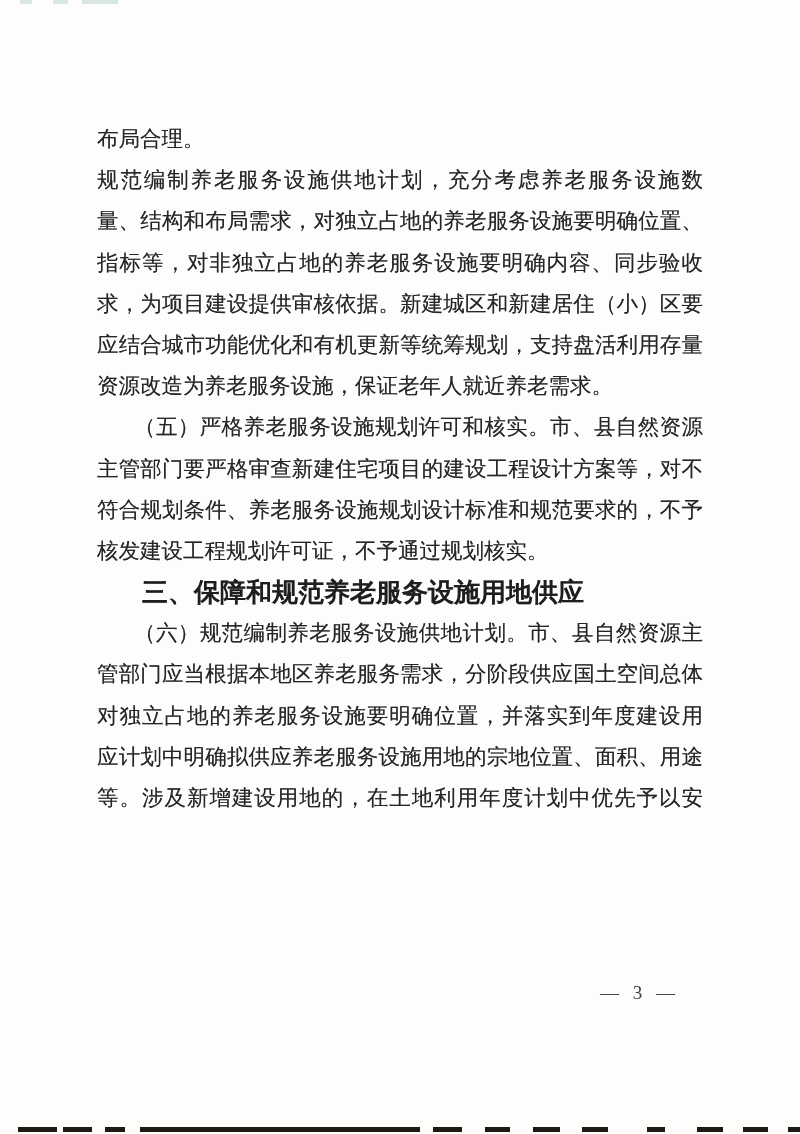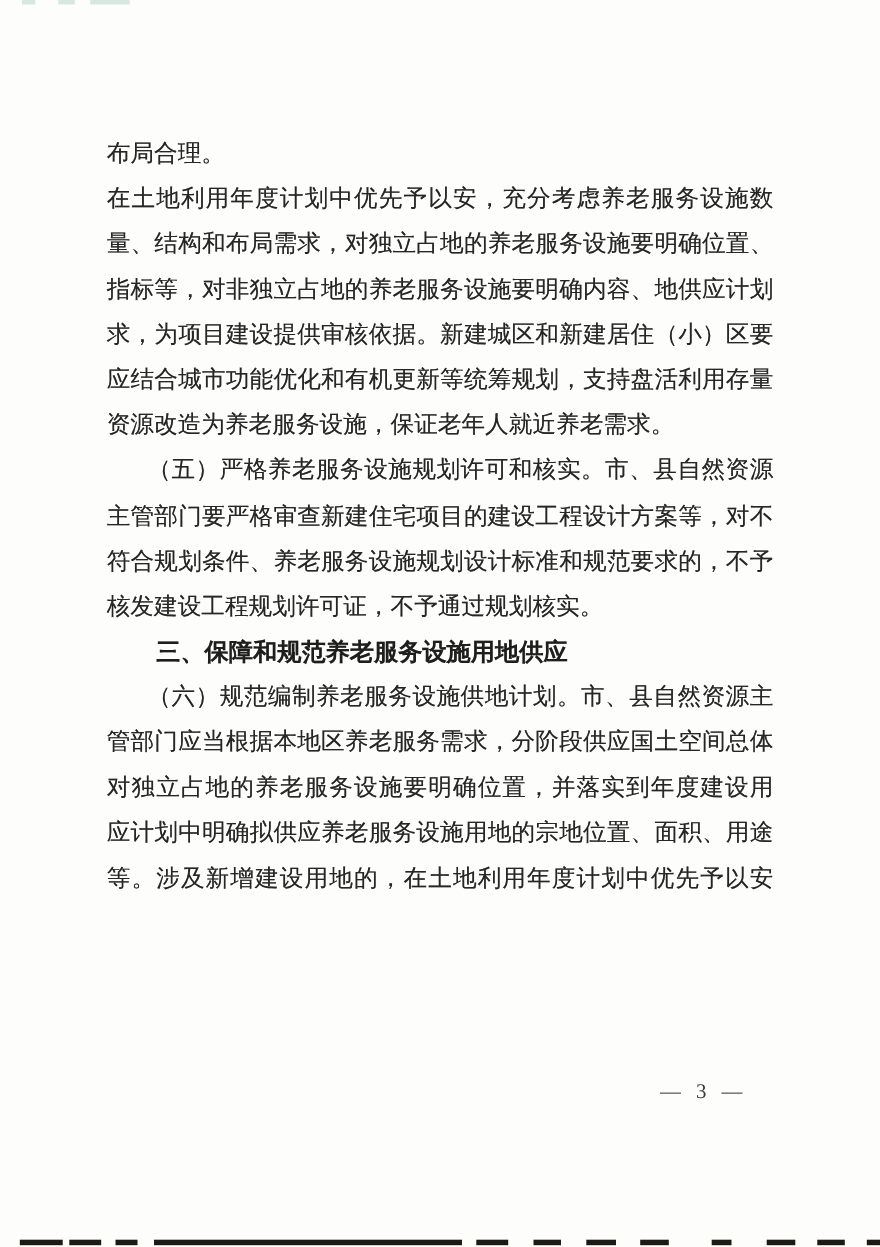--- a/index.html
+++ b/index.html
@@ -35,21 +35,21 @@
     font-family: "Liberation Serif", "DejaVu Serif", serif;
   }
   .line.just {
     white-space: normal;
     text-align-last: justify;
   }
   .line.indent { text-indent: 37px; }
   .line.heading {
     font-family: "Liberation Sans", "DejaVu Sans", sans-serif;
     font-weight: 700;
-    font-size: 22px;
+    font-size: 26px;
     text-indent: 45px;
     color: #1e1e1e;
     text-align-last: left;
     white-space: nowrap;
   }
   
   .page-number {
     position: absolute;
     left: 97px;
     top: 977px;
@@ -81,23 +81,23 @@
 <body>
 
 <div class="page">
 
   <div class="artifact top-mark" style="left:20px; width:12px;"></div>
   <div class="artifact top-mark" style="left:53px; width:15px;"></div>
   <div class="artifact top-mark" style="left:82px; width:36px;"></div>
 
   <div class="content">
       <div class="line">布局合理。</div>
-      <div class="line just">在土地利用年度计划中优先予以安，充分考虑养老服务设施数</div>
+      <div class="line just">规范编制养老服务设施供地计划，充分考虑养老服务设施数</div>
       <div class="line just">量、结构和布局需求，对独立占地的养老服务设施要明确位置、</div>
-      <div class="line just">指标等，对非独立占地的养老服务设施要明确内容、地供应计划</div>
+      <div class="line just">指标等，对非独立占地的养老服务设施要明确内容、同步验收</div>
       <div class="line just">求，为项目建设提供审核依据。新建城区和新建居住（小）区要</div>
       <div class="line just">应结合城市功能优化和有机更新等统筹规划，支持盘活利用存量</div>
       <div class="line">资源改造为养老服务设施，保证老年人就近养老需求。</div>
       <div class="line indent just">（五）严格养老服务设施规划许可和核实。市、县自然资源</div>
       <div class="line just">主管部门要严格审查新建住宅项目的建设工程设计方案等，对不</div>
       <div class="line just">符合规划条件、养老服务设施规划设计标准和规范要求的，不予</div>
       <div class="line">核发建设工程规划许可证，不予通过规划核实。</div>
       <div class="line heading">三、保障和规范养老服务设施用地供应</div>
       <div class="line indent just">（六）规范编制养老服务设施供地计划。市、县自然资源主</div>
       <div class="line just">管部门应当根据本地区养老服务需求，分阶段供应国土空间总体</div>

